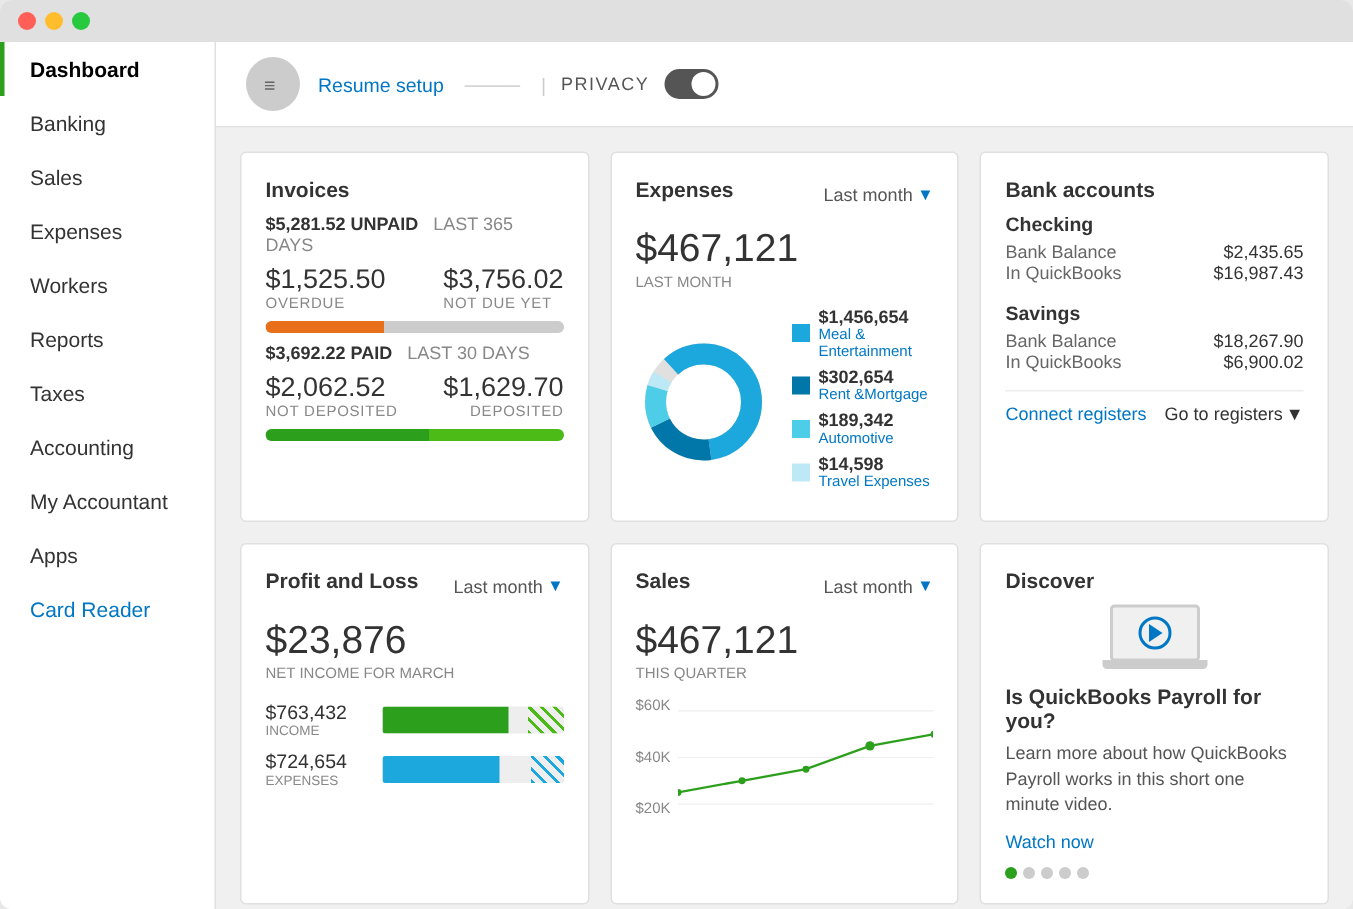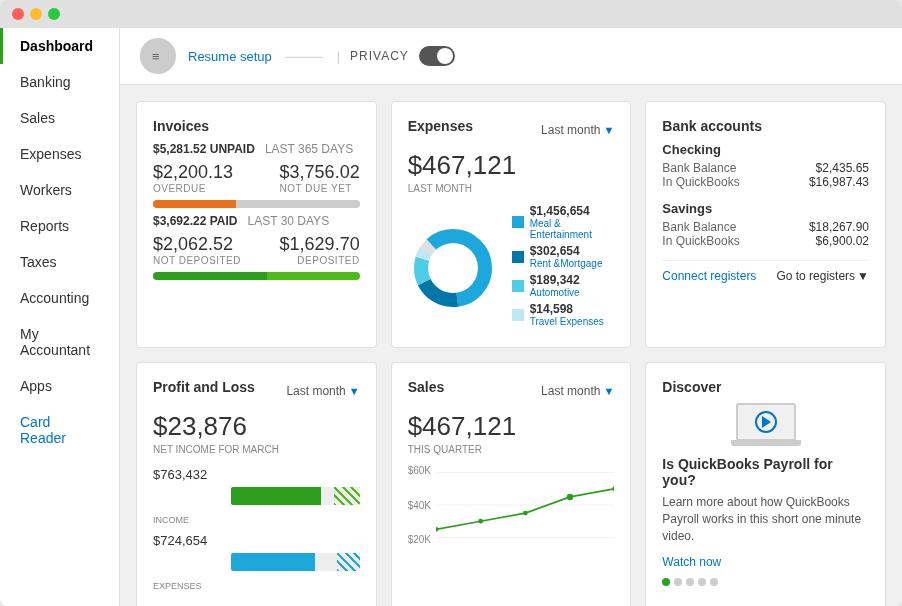--- a/index.html
+++ b/index.html
@@ -6,21 +6,21 @@
     body { font-family: -apple-system, BlinkMacSystemFont, 'Segoe UI', sans-serif; background: #e8e8e8; width: 902px; height: 606px; overflow: hidden; }
     .window { background: #f5f5f5; width: 902px; height: 606px; border-radius: 8px; overflow: hidden; display: flex; flex-direction: column; }
     .titlebar { background: #e0e0e0; height: 28px; display: flex; align-items: center; padding: 0 12px; flex-shrink: 0; }
     .titlebar-dots { display: flex; gap: 6px; }
     .dot { width: 12px; height: 12px; border-radius: 50%; }
     .dot-red { background: #ff5f56; }
     .dot-yellow { background: #ffbd2e; }
     .dot-green { background: #27c93f; }
     .app { display: flex; flex: 1; overflow: hidden; }
     
-    .sidebar { width: 120px; background: #fff; border-right: 1px solid #e0e0e0; flex-shrink: 0; display: flex; flex-direction: column; }
+    .sidebar { width: 144px; background: #fff; border-right: 1px solid #e0e0e0; flex-shrink: 0; display: flex; flex-direction: column; }
     .sidebar-item { padding: 10px 20px; font-size: 14px; color: #333; cursor: pointer; position: relative; }
     .sidebar-item.active { font-weight: 700; color: #000; }
     .sidebar-item.active::before { content: ''; position: absolute; left: 0; top: 0; bottom: 0; width: 3px; background: #2ca01c; }
     .sidebar-item.blue { color: #0077c5; }
     
     .main { flex: 1; overflow-y: auto; background: #f0f0f0; }
     
     .header { background: #fff; padding: 10px 20px; display: flex; align-items: center; border-bottom: 1px solid #e0e0e0; gap: 12px; }
     .company-icon { width: 36px; height: 36px; border-radius: 50%; background: #ccc; display: flex; align-items: center; justify-content: center; color: #666; font-size: 18px; }
     .company-name { font-size: 18px; font-weight: 600; flex: 1; }
@@ -67,21 +67,21 @@
     .bank-row-value { color: #333; font-weight: 500; }
     .bank-footer { display: flex; justify-content: space-between; align-items: center; margin-top: 8px; padding-top: 8px; border-top: 1px solid #eee; }
     .connect-link { color: #0077c5; font-size: 12px; cursor: pointer; }
     .goto-link { color: #333; font-size: 12px; cursor: pointer; display: flex; align-items: center; gap: 2px; }
     
     .pnl-amount { font-size: 26px; font-weight: 300; color: #333; margin-bottom: 2px; }
     .pnl-sub { font-size: 10px; color: #888; text-transform: uppercase; margin-bottom: 12px; }
     .bar-chart-row { display: flex; align-items: center; gap: 8px; margin-bottom: 8px; }
     .bar-label-col { width: 70px; }
     .bar-amount { font-size: 13px; font-weight: 500; color: #333; }
-    .bar-sublabel { font-size: 9px; color: #888; text-transform: uppercase; margin-top: 33px; }
+    .bar-sublabel { font-size: 9px; color: #888; text-transform: uppercase; }
     .bar-container { flex: 1; height: 18px; background: #eee; border-radius: 2px; overflow: hidden; position: relative; }
     .bar-fill-green { height: 100%; background: #2ca01c; width: 70%; }
     .bar-fill-teal { height: 100%; background: #1ca8dd; width: 65%; }
     .bar-hatched { position: absolute; right: 0; top: 0; height: 100%; width: 20%; background: repeating-linear-gradient(45deg, #4cbb17, #4cbb17 2px, transparent 2px, transparent 6px); }
     .bar-hatched-teal { position: absolute; right: 0; top: 0; height: 100%; width: 18%; background: repeating-linear-gradient(45deg, #1ca8dd, #1ca8dd 2px, transparent 2px, transparent 6px); }
     
     .sales-amount { font-size: 26px; font-weight: 300; color: #333; margin-bottom: 2px; }
     .sales-sub { font-size: 10px; color: #888; text-transform: uppercase; margin-bottom: 10px; }
     .sales-chart { width: 100%; height: 80px; }
     
@@ -147,21 +147,21 @@
 
         <div class="card">
           <div class="card-title">Invoices</div>
           <div class="invoices-unpaid">
             <span>$5,281.52 UNPAID</span>
             <span style="color:#888;font-weight:normal;"> &nbsp;</span>
             <span style="color:#888;font-weight:normal;">LAST 365 DAYS</span>
           </div>
           <div class="invoice-row">
             <div>
-              <div class="invoice-amount">$2,200.13</div>
+              <div class="invoice-amount">$1,525.50</div>
               <div class="invoice-label">OVERDUE</div>
             </div>
             <div style="text-align:left">
               <div class="invoice-amount">$3,756.02</div>
               <div class="invoice-label">NOT DUE YET</div>
             </div>
           </div>
           <div class="progress-bar-container">
             <div class="progress-orange" style="width:40%;"></div>
             <div class="progress-gray" style="width:60%;"></div>

